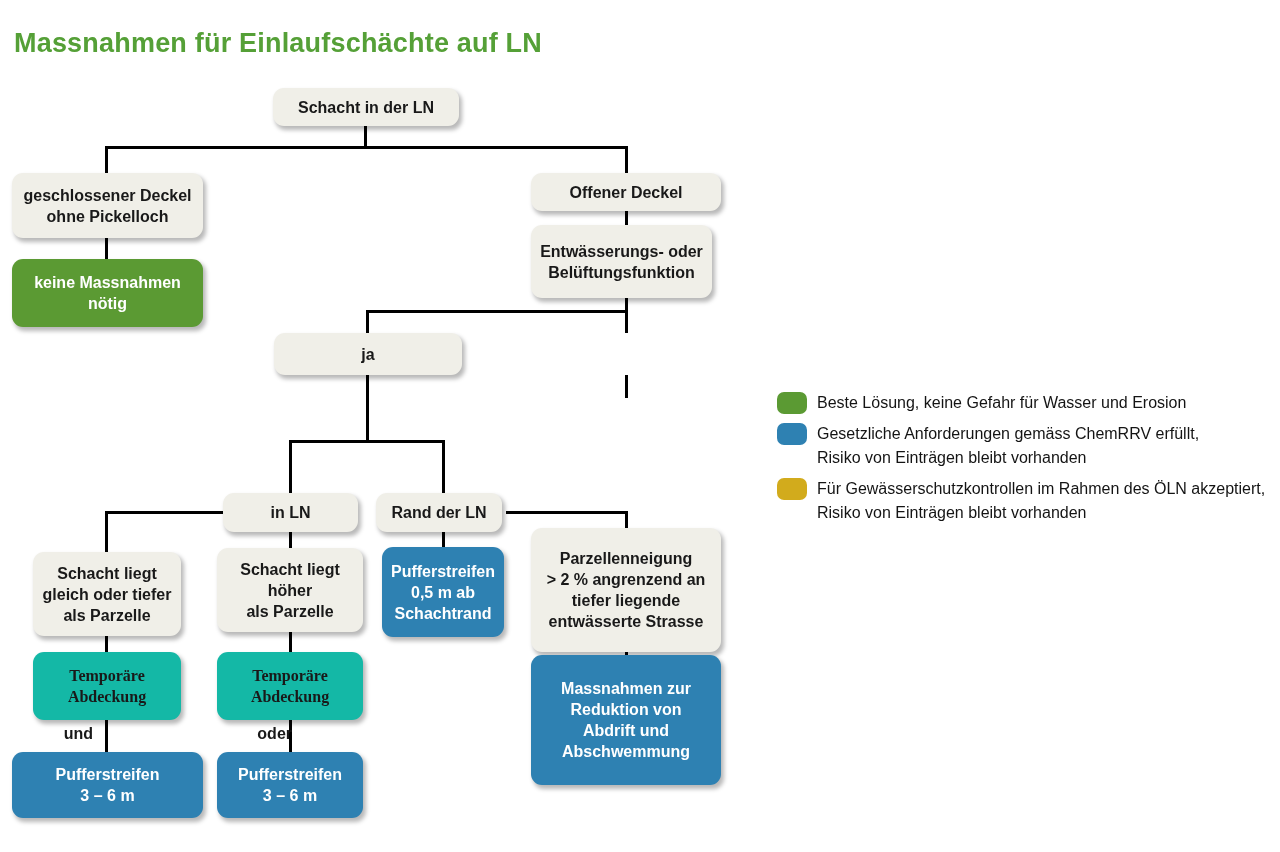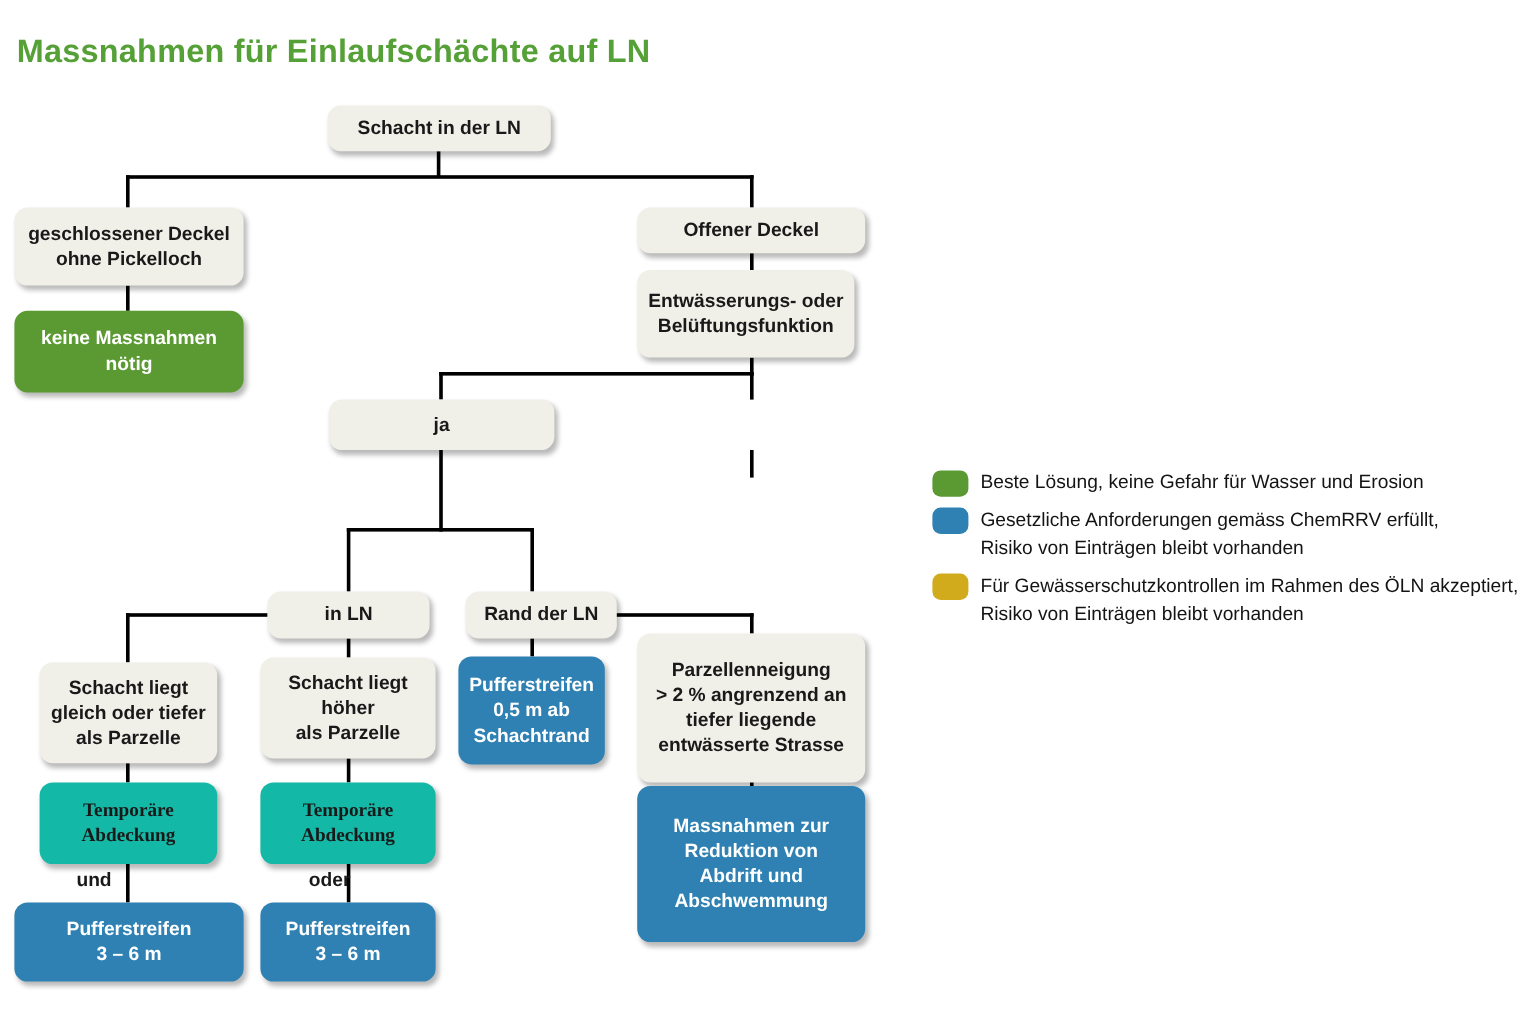--- a/index.html
+++ b/index.html
@@ -79,21 +79,21 @@
   <div class="node neutral" style="left:273px; top:88px;  width:186px; height:38px;">Schacht in der LN</div>
   <div class="node neutral" style="left:12px;  top:173px; width:191px; height:65px;">geschlossener Deckel
 ohne Pickelloch</div>
   <div class="node neutral" style="left:531px; top:173px; width:190px; height:38px;">Offener Deckel</div>
   <div class="node green" style="left:12px;  top:259px; width:191px; height:68px;">keine Massnahmen
 nötig</div>
   <div class="node neutral" style="left:531px; top:225px; width:181px; height:73px;">Entwässerungs- oder
 Belüftungsfunktion</div>
   <div class="node neutral" style="left:274px; top:333px; width:188px; height:42px;">ja</div>
   <div class="node neutral" style="left:223px; top:493px; width:135px; height:39px;">in LN</div>
-  <div class="node neutral" style="left:388px; top:493px; width:126px; height:39px;">Rand der LN</div>
+  <div class="node neutral" style="left:376px; top:493px; width:126px; height:39px;">Rand der LN</div>
   <div class="node neutral" style="left:33px;  top:552px; width:148px; height:84px;">Schacht liegt
 gleich oder tiefer
 als Parzelle</div>
   <div class="node neutral" style="left:217px; top:548px; width:146px; height:84px;">Schacht liegt
 höher
 als Parzelle</div>
   <div class="node blue" style="left:382px; top:547px; width:122px; height:90px;">Pufferstreifen
 0,5 m ab
 Schachtrand</div>
   <div class="node neutral" style="left:531px; top:528px; width:190px; height:124px;">Parzellenneigung

